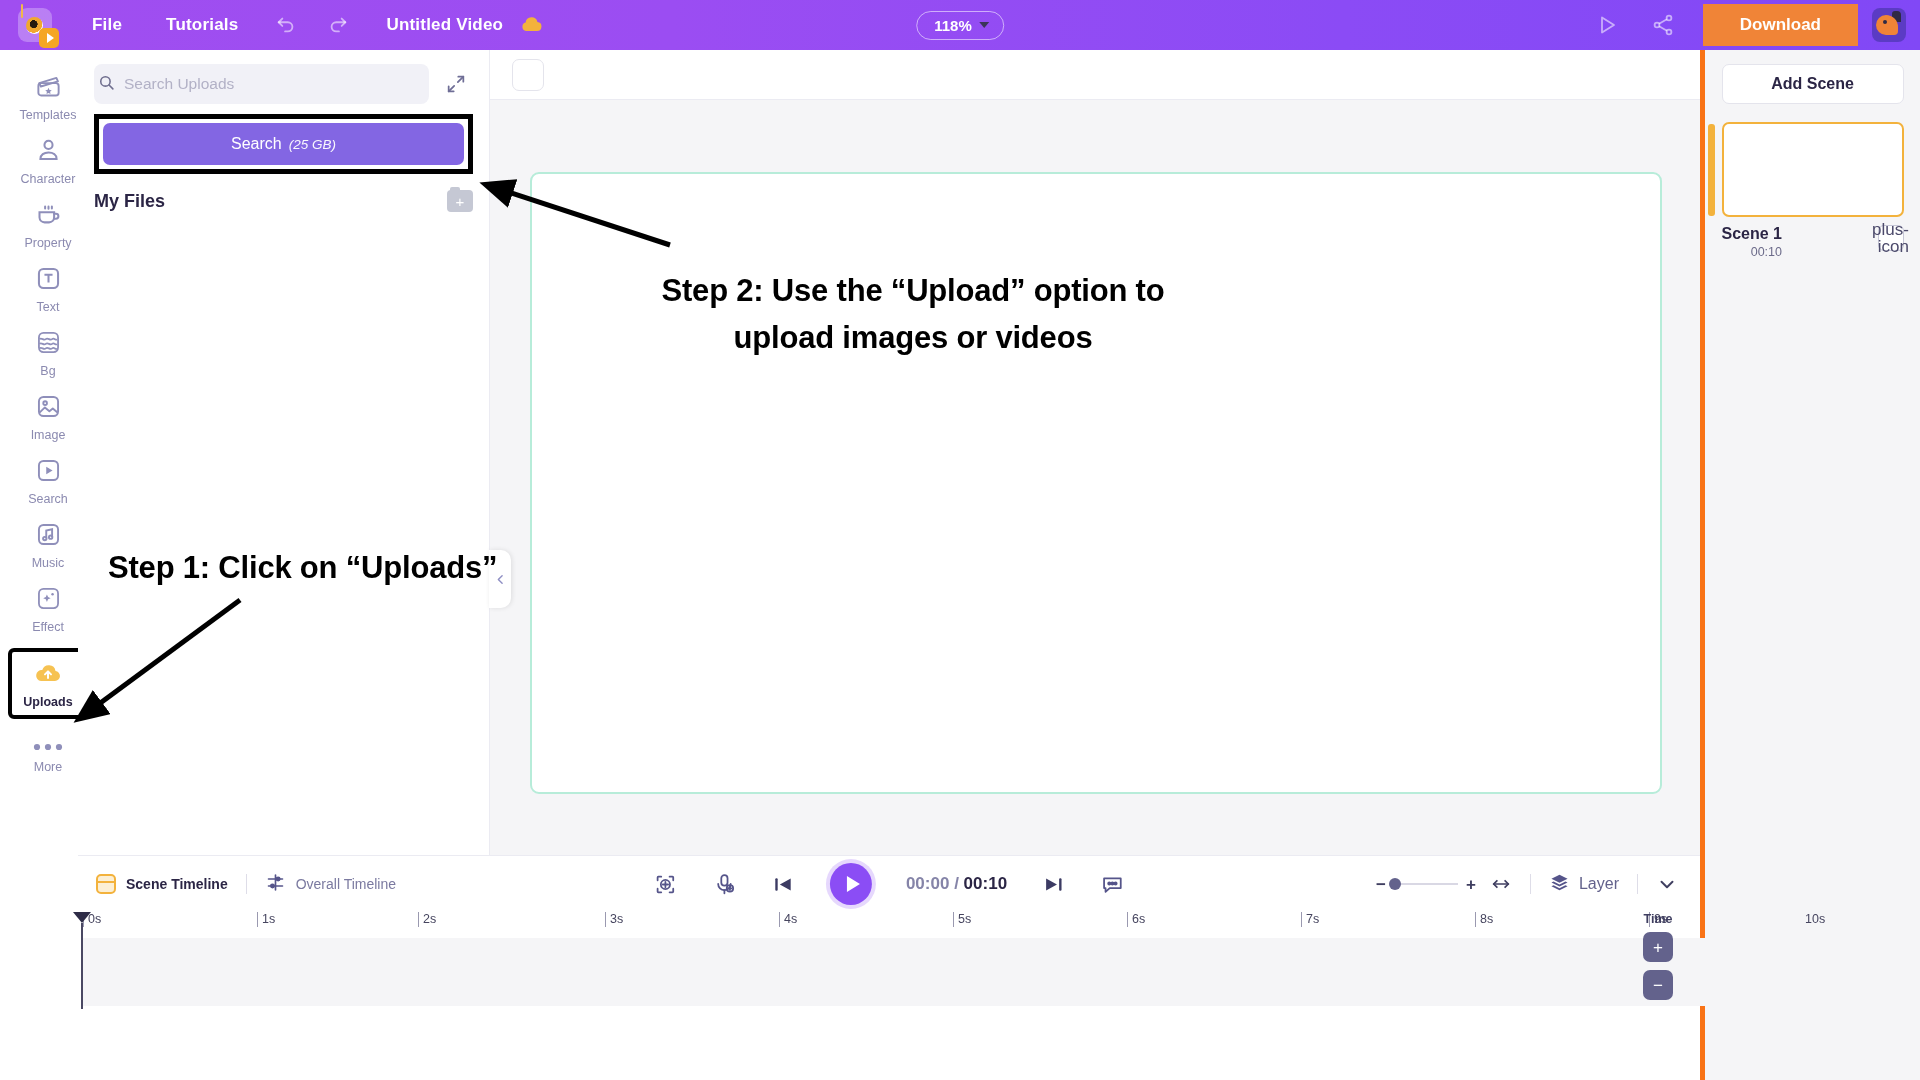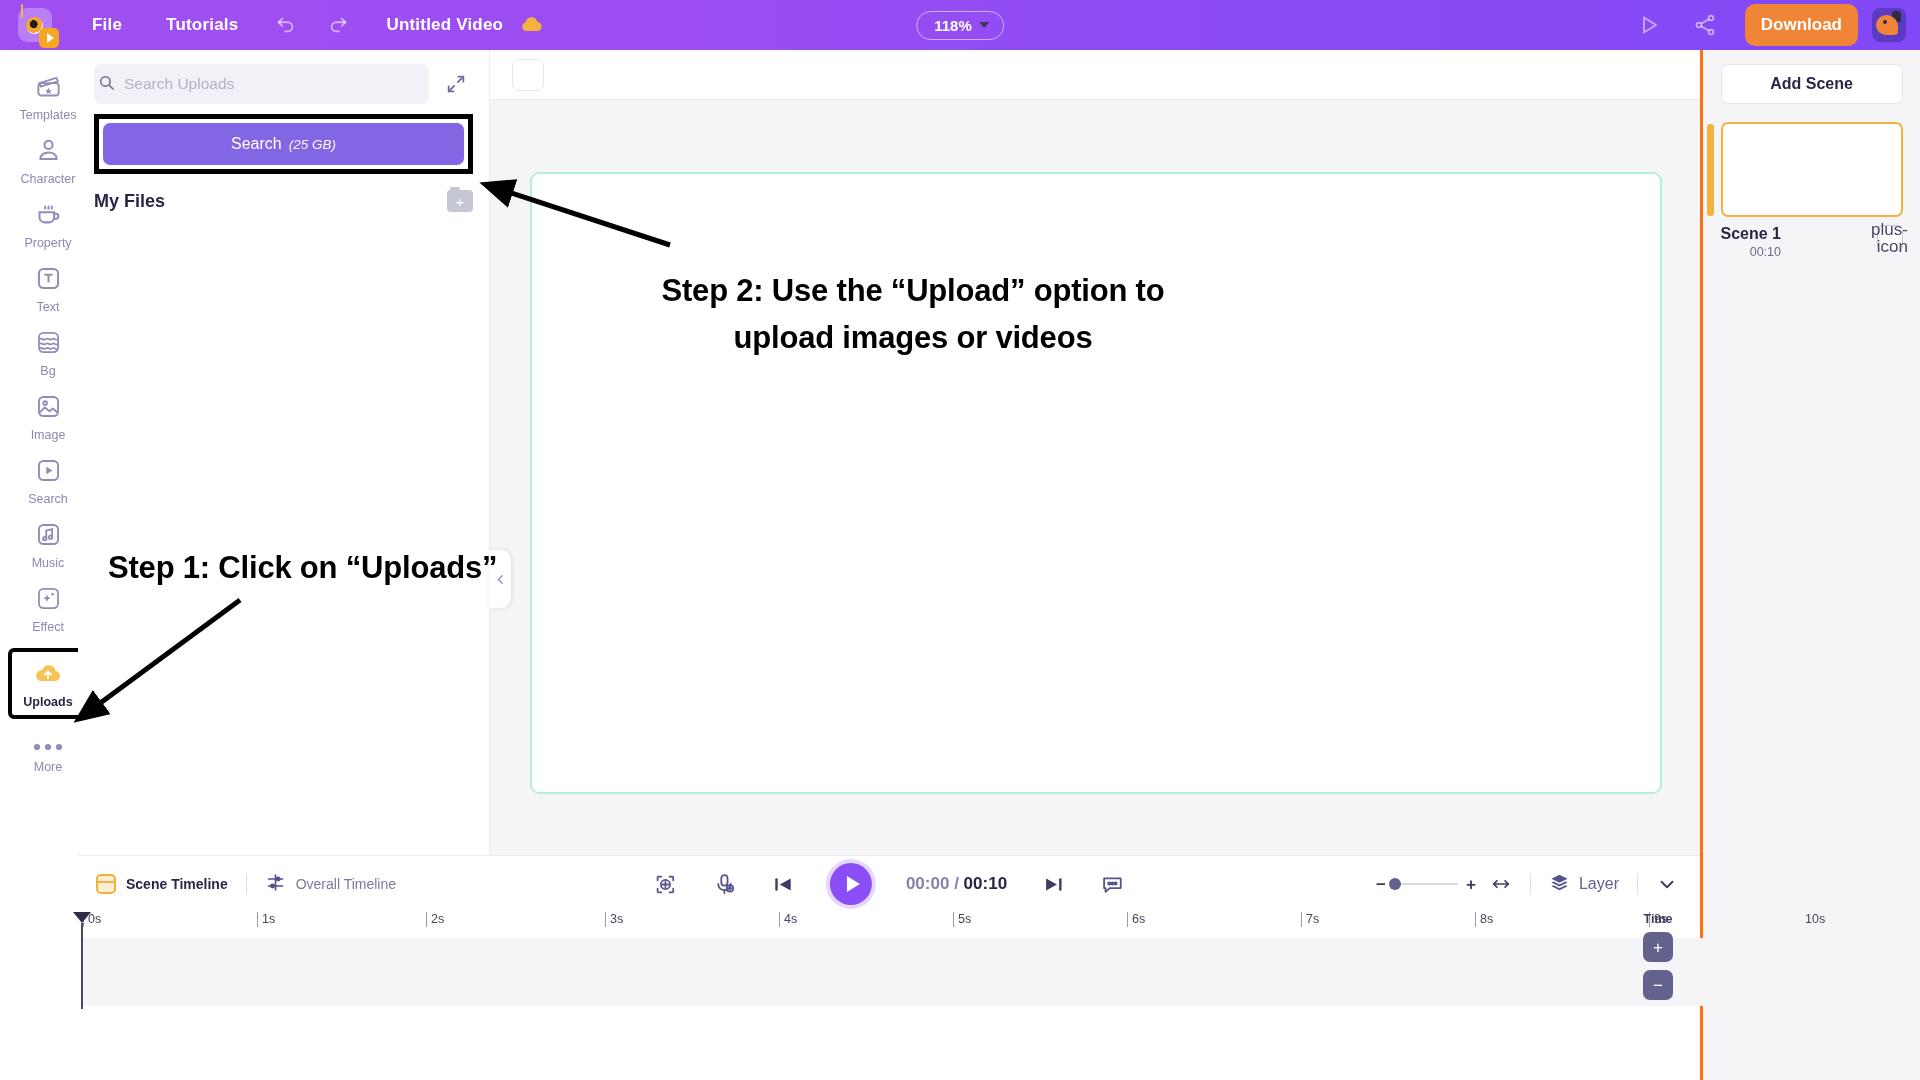--- a/index.html
+++ b/index.html
@@ -59,21 +59,21 @@
     padding: 5px 14px 5px 17px; color: #ffffff; font-size: 15px; font-weight: 600;
     display: flex; align-items: center; gap: 7px; cursor: pointer;
   }
   .caret-dn {
     width: 0; height: 0; border-left: 5px solid transparent; border-right: 5px solid transparent;
     border-top: 6px solid #3b3559;
   }
   .top-right { margin-left: auto; display: flex; align-items: center; padding-right: 14px; gap: 4px; }
   .download-btn {
     background: #f08437; color: #ffffff; font-size: 17px; font-weight: 600;
-    border: none; border-radius: 10px; padding: 11px 16px; cursor: pointer; margin: 0 10px;
+    border: none; border-radius: 0; padding: 11px 37px; cursor: pointer; margin: 0 10px;
   }
   .avatar {
     width: 34px; height: 34px; border-radius: 8px; background: #5b3bc4;
     position: relative; overflow: hidden; cursor: pointer; flex: none;
   }
   .avatar .face {
     position: absolute; left: 4px; top: 7px; width: 22px; height: 20px;
     background: #f08437; border-radius: 10px 12px 4px 10px;
   }
   .avatar .ear { position: absolute; right: 5px; top: 3px; width: 9px; height: 11px; background: #2f2a45; border-radius: 3px 4px 0 0;}
@@ -161,21 +161,21 @@
     font-size: 31px; line-height: 1.5; letter-spacing: -.2px; z-index: 8;
     font-family: "Liberation Sans", sans-serif;
   }
   #anno2 { left: 548px; top: 268px; width: 730px; text-align: center; }
   #anno1 { left: 108px; top: 545px; }
   .anno-svg { position: absolute; left: 0; top: 0; width: 1920px; height: 1080px; pointer-events: none; z-index: 7; }
 
   
   .scenes {
     position: absolute; left: 1700px; top: 50px; width: 220px; height: 1030px;
-    background: #f5f5f7; border-left: 3px solid #f97316;
+    background: #f5f5f7; border-left: 5px solid #f97316;
   }
   .add-scene-btn {
     margin: 14px auto 0; display: block; width: 182px; height: 40px; background: #ffffff;
     border: 1px solid #e4e4ec; border-radius: 7px; cursor: pointer;
     font-size: 16px; font-weight: 700; color: #2b2545; font-family: "Liberation Sans", sans-serif;
   }
   .scene-card { position: relative; margin: 18px auto 0; width: 182px; text-align: right; }
   .scene-bar {
     position: absolute; left: -14px; top: 2px; width: 7px; height: 92px;
     background: #f3b23c; border-radius: 3px;
@@ -619,21 +619,21 @@
           </svg>
         </div>
       </div>
     </div>
 
     <div class="ruler-wrap">
       <div class="track-bg"></div>
       <div class="ruler">
         <span class="tick" style="left:0px">0s</span>
         <span class="tick" style="left:174px">1s</span>
-        <span class="tick" style="left:343px">2s</span>
+        <span class="tick" style="left:335px">2s</span>
         <span class="tick" style="left:522px">3s</span>
         <span class="tick" style="left:696px">4s</span>
         <span class="tick" style="left:870px">5s</span>
         <span class="tick" style="left:1044px">6s</span>
         <span class="tick" style="left:1218px">7s</span>
         <span class="tick" style="left:1392px">8s</span>
         <span class="tick" style="left:1566px">9s</span>
         <span class="tick" style="left:1718px;border-left:none">10s</span>
       </div>
       <div class="playhead">

